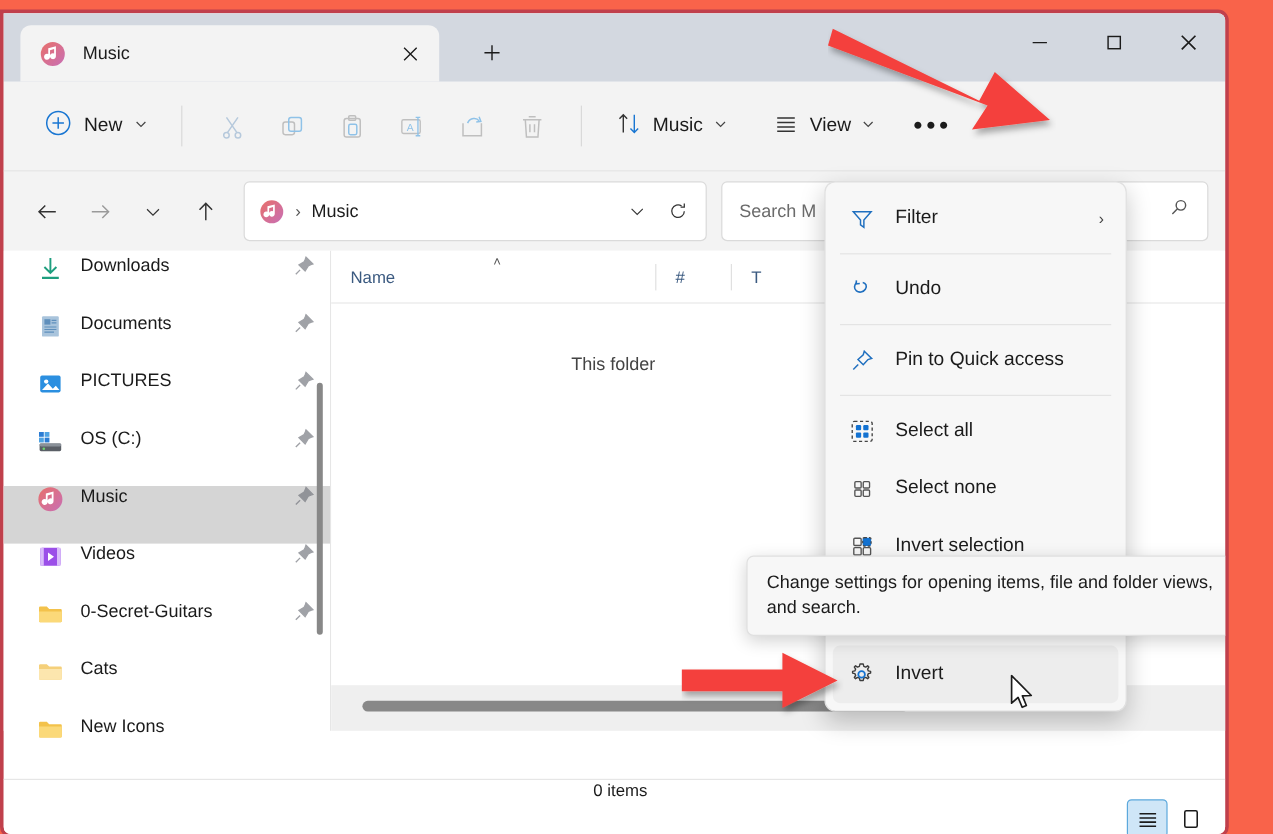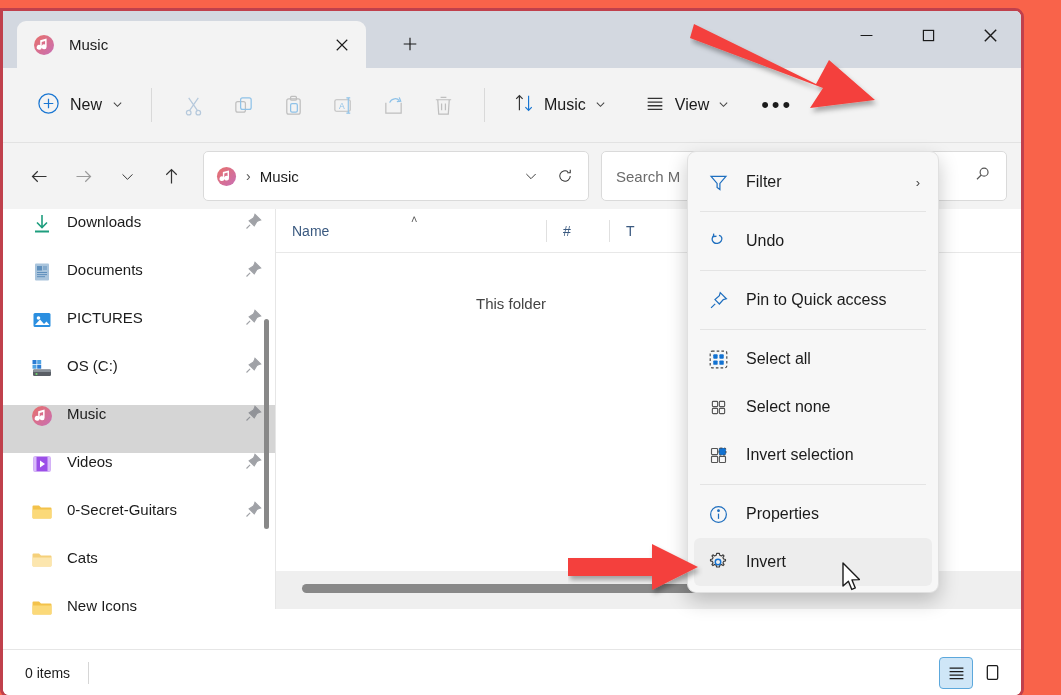--- a/index.html
+++ b/index.html
@@ -124,21 +124,21 @@
   .col-contrib { width: 160px; }
   .emptymsg { font-size: 15px; color: #444; padding: 42px 0 0 200px; }
 
   .hscroll-track { position: absolute; left: 0; right: 0; bottom: 0; height: 38px; background: #EFEFEF; }
   .hscroll-thumb { position: absolute; left: 26px; top: 13px; width: 455px; height: 9px; background: #888; border-radius: 5px; }
 
   
   .statusbar {
     position: absolute; left: 0; right: 0; bottom: 0; height: 46px;
     background: #FFFFFF; border-top: 1px solid #E6E6E6;
-    display: flex; align-items: center; padding: 0 12px 0 22px;
+    display: flex; align-items: center; padding: 0 12px 0 22px; flex-direction: column;
   }
   .status-text { font-size: 14px; color: #1b1b1b; }
   .status-div { width: 1px; height: 22px; background: #D6D6D6; margin-left: 18px; }
   .viewtoggles { margin-left: auto; display: flex; gap: 2px; }
   .vt { width: 34px; height: 32px; display: flex; align-items: center; justify-content: center; border-radius: 4px; }
   .vt.active { background: #CFE6F7; border: 1px solid #5CA8DC; }
 
   
   .menu {
     position: absolute; left: 684px; top: 140px; width: 252px;
@@ -660,20 +660,21 @@
         <span class="mi-ico">
           <svg viewBox="0 0 24 24" width="22" height="22">
             <path d="M12 2.6 l1.5 0 0.5 2.1 1.7 0.7 1.8-1.2 1.1 1.1 -1.2 1.8 0.7 1.7 2.1 0.5 0 1.5 -2.1 0.5 -0.7 1.7 1.2 1.8 -1.1 1.1 -1.8-1.2 -1.7 0.7 -0.5 2.1 -1.5 0 -1.5 0 -0.5-2.1 -1.7-0.7 -1.8 1.2 -1.1-1.1 1.2-1.8 -0.7-1.7 -2.1-0.5 0-1.5 2.1-0.5 0.7-1.7 -1.2-1.8 1.1-1.1 1.8 1.2 1.7-0.7 0.5-2.1z" fill="none" stroke="#3C3C3C" stroke-width="1.25" stroke-linejoin="round"></path>
             <circle cx="12" cy="12" r="3" fill="none" stroke="#1372D1" stroke-width="1.6"></circle>
           </svg>
         </span>
         <span class="mi-lbl">Invert</span>
       </div>
     </div>
 
+    <div class="tooltip">Change settings for opening items, file and folder views, and search.</div>
 
     <div class="cursor">
       <svg width="22" height="32" viewBox="0 0 22 32">
         <path d="M2 1 L2 24 L7.4 19.2 L10.8 27.4 L14.3 25.9 L11 17.9 L18.4 17.6 Z" fill="#ffffff" stroke="#1b1b1b" stroke-width="1.4" stroke-linejoin="round"></path>
       </svg>
     </div>
 
   </div>
 
   <svg class="arrow" id="arrow-1" width="190" height="95" viewBox="0 0 190 95">

